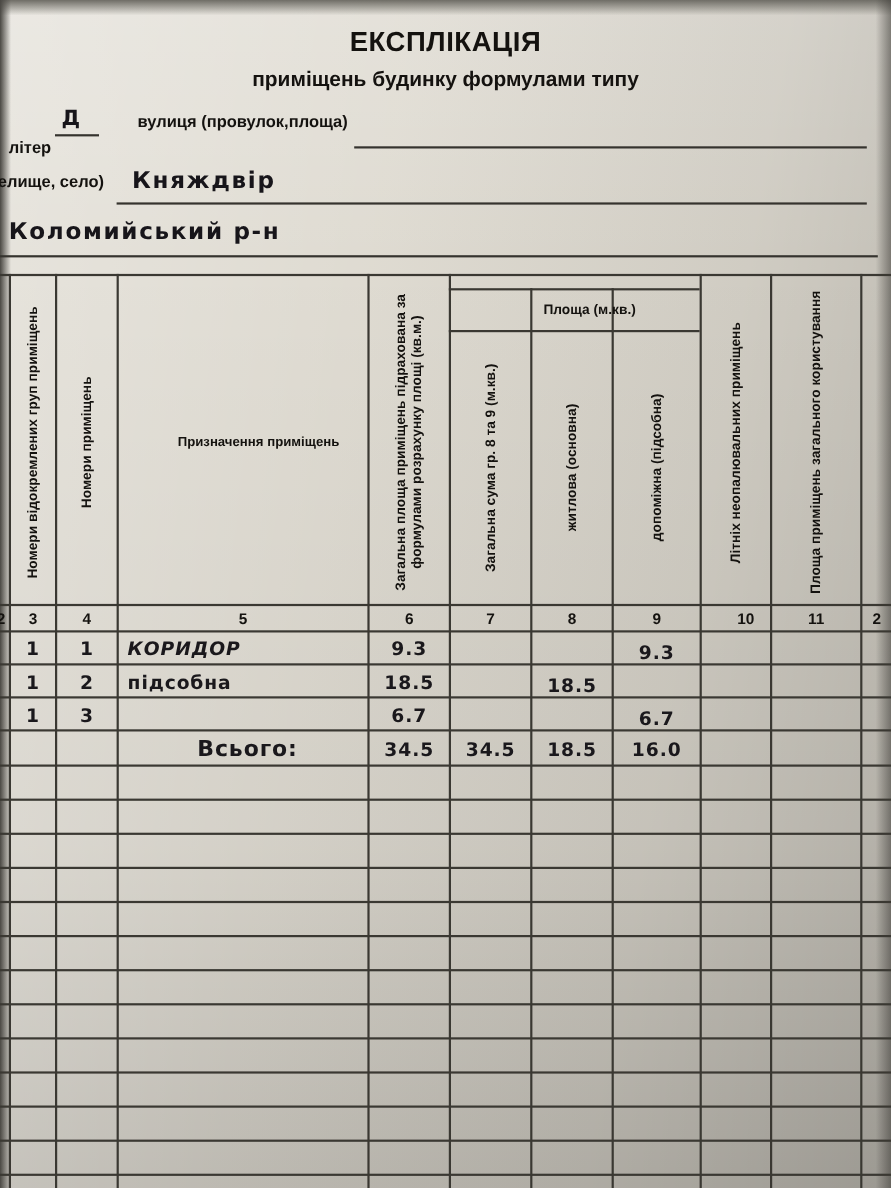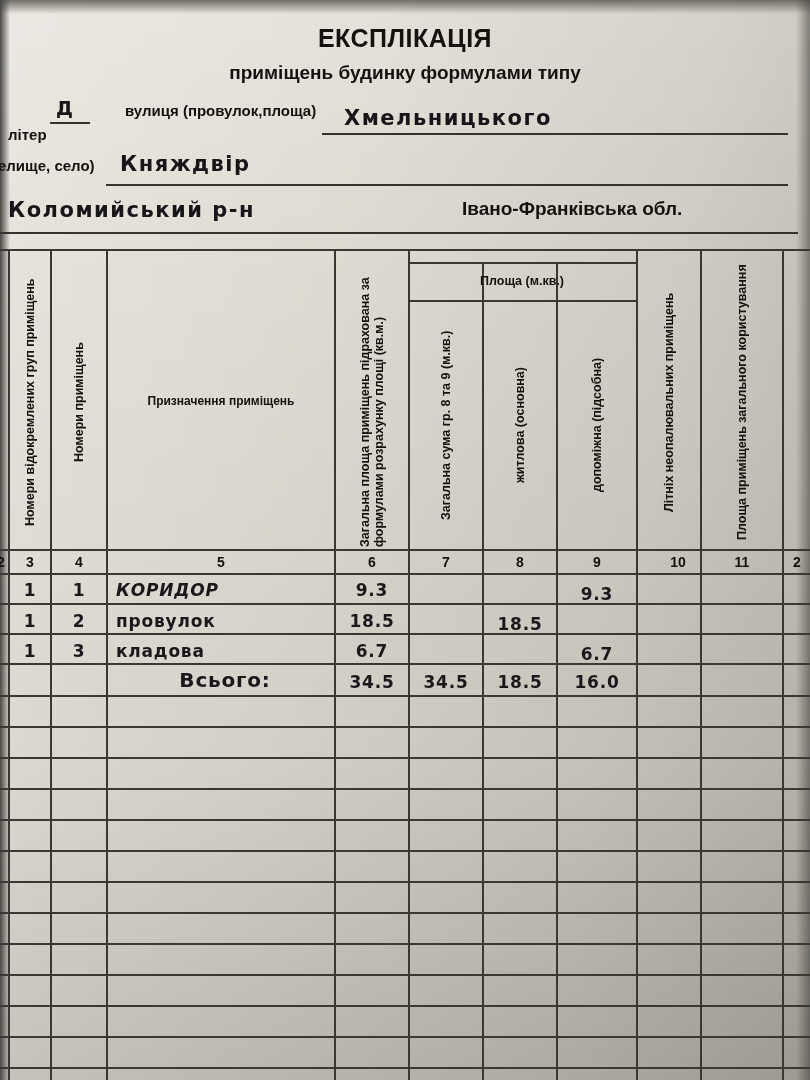--- a/index.html
+++ b/index.html
@@ -86,25 +86,26 @@
     position: absolute;
     background: #3a3832;
   }
   .grid-line-v { width: 2px; top: 0; }
   .grid-line-h { height: 2px; left: 0; }
 
   .hcell {
     position: absolute;
     font-size: 12.5px;
     font-weight: bold;
-    text-align: left;
+    text-align: center;
     line-height: 1.15;
     display: flex;
     align-items: center;
     justify-content: center;
+    padding-left: 14px;
   }
   .vert {
     writing-mode: vertical-rl;
     transform: rotate(180deg);
   }
   .numcell {
     position: absolute;
     font-size: 14px;
     font-weight: bold;
     text-align: center;
@@ -133,29 +134,27 @@
   <div class="edge-left"></div>
   <div class="edge-right"></div>
 
   <div class="title">ЕКСПЛІКАЦІЯ</div>
   <div class="subtitle">приміщень будинку формулами типу</div>
 
   <div class="row-line" style="left:8px; top:102px;margin-top:24px;">літер</div>
   <div class="row-line hand" style="left:56px; top:97px;">Д</div>
   <div class="rule" style="left:50px; top:122px; width:40px;"></div>
   <div class="row-line" style="left:104px; top:102px;margin-left:21px;">вулиця (провулок,площа)</div>
-  <div class="row-line hand" style="left:344px; top:106px; font-size:21px;">Хмельницького</div>
   <div class="rule" style="left:322px; top:133px; width:466px;"></div>
 
   <div class="row-line" style="left:-2px; top:157px;">елище, село)</div>
   <div class="row-line hand" style="left:120px; top:152px; font-size:21px;">Княждвір</div>
   <div class="rule" style="left:106px; top:184px; width:682px;"></div>
 
   <div class="row-line hand" style="left:8px; top:198px; font-size:21px;">Коломийський  р-н</div>
-  <div class="row-line" style="left:462px; top:198px; font-size:19px;">Івано-Франківська обл.</div>
   <div class="rule" style="left:0px; top:232px; width:798px;"></div>
 
   <div class="table">
 
     <div class="grid-line-h" style="top:0px;   width:818px;"></div>
     <div class="grid-line-h" style="top:13px;  left:414px; width:228px;"></div>
     <div class="grid-line-h" style="top:51px;  left:414px; width:228px;"></div>
     <div class="grid-line-h" style="top:300px; width:818px;"></div>
     <div class="grid-line-h" style="top:324px; width:818px;"></div>
 
@@ -214,29 +213,28 @@
     <div class="dcell c" style="left:16px;  top:328px; width:40px;">1</div>
     <div class="dcell c" style="left:58px;  top:328px; width:54px;">1</div>
     <div class="dcell l" style="left:122px; top:328px; width:218px;font-style:italic;">КОРИДОР</div>
     <div class="dcell c" style="left:342px; top:328px; width:72px;">9.3</div>
     <div class="dcell c" style="left:416px; top:328px; width:72px;"></div>
     <div class="dcell c" style="left:490px; top:328px; width:72px;"></div>
     <div class="dcell c" style="left:564px; top:332px; width:78px;">9.3</div>
 
     <div class="dcell c" style="left:16px;  top:359px; width:40px;">1</div>
     <div class="dcell c" style="left:58px;  top:359px; width:54px;">2</div>
-    <div class="dcell l" style="left:122px; top:359px; width:218px;">провулок</div>
+    <div class="dcell l" style="left:122px; top:359px; width:218px;">підсобна</div>
     <div class="dcell c" style="left:342px; top:359px; width:72px;">18.5</div>
     <div class="dcell c" style="left:416px; top:359px; width:72px;"></div>
     <div class="dcell c" style="left:490px; top:362px; width:72px;">18.5</div>
     <div class="dcell c" style="left:564px; top:359px; width:78px;"></div>
 
     <div class="dcell c" style="left:16px;  top:389px; width:40px;">1</div>
     <div class="dcell c" style="left:58px;  top:389px; width:54px;">3</div>
-    <div class="dcell l" style="left:122px; top:389px; width:218px;">кладова</div>
     <div class="dcell c" style="left:342px; top:389px; width:72px;">6.7</div>
     <div class="dcell c" style="left:416px; top:389px; width:72px;"></div>
     <div class="dcell c" style="left:490px; top:389px; width:72px;"></div>
     <div class="dcell c" style="left:564px; top:392px; width:78px;">6.7</div>
 
     <div class="dcell c" style="left:122px; top:418px; width:218px; font-size:20px;">Всього:</div>
     <div class="dcell c" style="left:342px; top:420px; width:72px;">34.5</div>
     <div class="dcell c" style="left:416px; top:420px; width:72px;">34.5</div>
     <div class="dcell c" style="left:490px; top:420px; width:72px;">18.5</div>
     <div class="dcell c" style="left:564px; top:420px; width:78px;">16.0</div>

